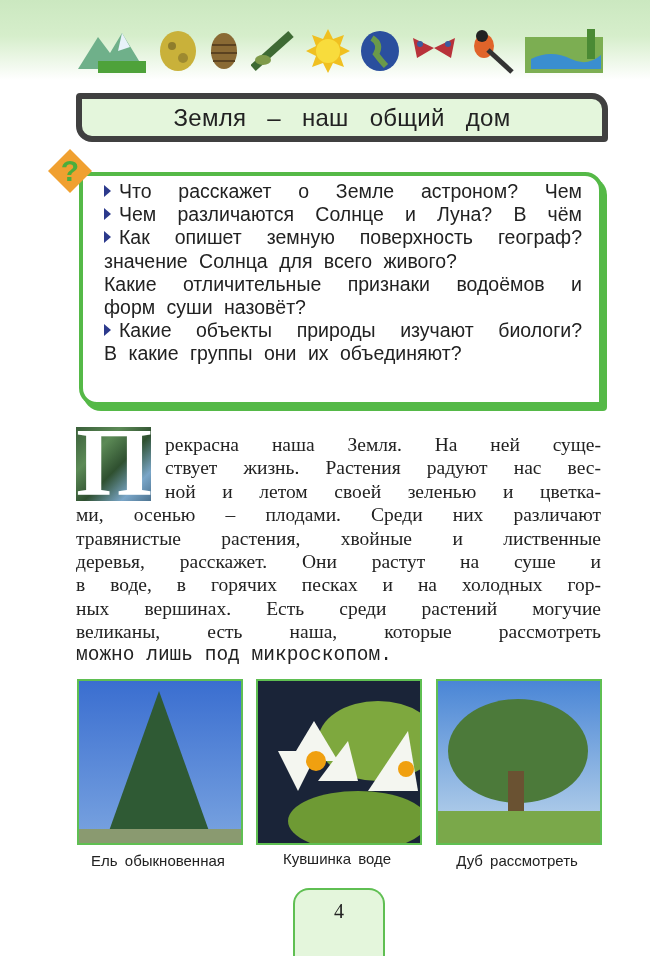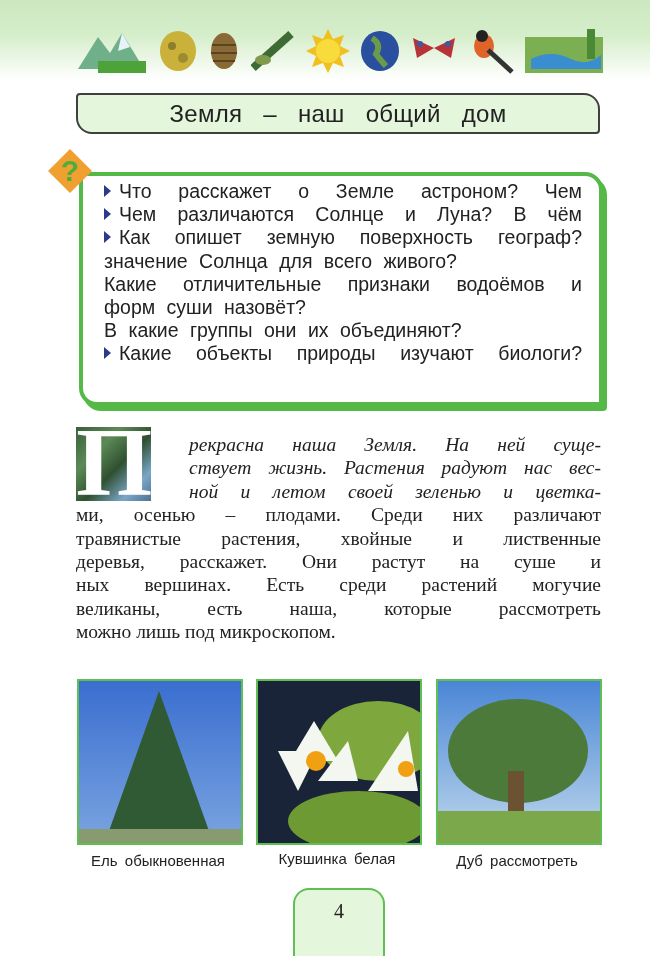--- a/index.html
+++ b/index.html
@@ -4,38 +4,38 @@
 <style>
   html,body{margin:0;padding:0;}
   body{width:650px;height:956px;position:relative;overflow:hidden;background:#fff;
        font-family:"Liberation Sans",sans-serif;color:#222;}
   .topband{position:absolute;left:0;top:0;width:650px;height:80px;
        background:linear-gradient(#cbe8c0 0%,#d6eecb 45%,#ffffff 100%);}
   .icons{position:absolute;top:28px;left:78px;width:525px;height:46px;display:flex;
        align-items:center;justify-content:space-between;}
   .ic{display:block;}
   .title-box{position:absolute;left:76px;top:93px;width:520px;height:37px;
-       background:#e4f6dc;border:2px solid #404040;border-radius:4px 16px 4px 16px;
+       background:#e4f6dc;border:6px solid #404040;border-radius:4px 16px 4px 16px;
        display:flex;align-items:center;justify-content:center;}
   .title-box span{font-size:24px;word-spacing:14px;color:#222;letter-spacing:0.3px;}
   .qbox{position:absolute;left:79px;top:172px;width:516px;height:226px;
        border:4px solid #55b947;border-radius:4px 18px 4px 18px;
        box-shadow:4px 5px 0 #55b947;background:#fff;}
   .qicon{position:absolute;left:46px;top:147px;width:48px;height:48px;}
   .qtext{position:absolute;left:104px;top:180px;width:478px;font-size:19.5px;line-height:23.2px;
        text-align:justify;word-spacing:6px;}
   .qline{display:block;text-align:justify;text-align-last:justify;white-space:nowrap;}
   .qline.last{text-align-last:left;}
   .bullet{display:inline-block;width:0;height:0;border-top:6px solid transparent;border-bottom:6px solid transparent;
        border-left:7px solid #2c3a8c;margin-right:8px;vertical-align:1px;}
   .body-text{position:absolute;left:76px;top:433px;width:525px;font-family:"Liberation Serif",serif;
        font-size:19.5px;line-height:23.4px;color:#222;}
   .bline{display:block;white-space:nowrap;text-align:justify;text-align-last:justify;}
-  .bline.last{text-align-last:left;}
-  .bline.ind{padding-left:113px;font-style:italic;}
+  .bline.last{text-align-last:left;font-family:Liberation Mono, monospace;}
+  .bline.ind{padding-left:89px;}
   .dropcap{position:absolute;left:76px;top:427px;width:75px;height:74px;
        background:linear-gradient(135deg,#3a5f3a 0%,#5c8a56 30%,#2f5030 55%,#7aa6c8 80%,#4d7390 100%);
        overflow:hidden;}
   .dropcap span{position:absolute;left:0;right:0;top:-14px;text-align:center;
        font-family:"Liberation Serif",serif;font-size:98px;color:#fff;font-weight:bold;line-height:1;}
   .photo{position:absolute;top:679px;width:162px;height:162px;border:2px solid #5fbf52;overflow:hidden;}
   .cap{position:absolute;top:852px;width:170px;text-align:center;font-size:15px;color:#222;word-spacing:3px;}
   .pagetab{position:absolute;left:293px;top:888px;width:88px;height:80px;background:#e4f6dc;
        border:2px solid #5fbf52;border-radius:16px 16px 0 0;border-bottom:none;}
   .pagetab span{display:block;text-align:center;margin-top:10px;font-family:"Liberation Serif",serif;font-size:20px;color:#222;}
@@ -97,34 +97,35 @@
   <polygon points="24,2 46,24 24,46 2,24" fill="#f0a030"></polygon>
   <text x="24" y="34" text-anchor="middle" font-family="Liberation Sans, sans-serif" font-weight="bold" font-size="30" fill="#4cae3c">?</text>
 </svg>
 <div class="qtext" id="qtext">
     <span class="qline"><span class="bullet"></span><span>Что расскажет о Земле астроном? Чем</span></span>
     <span class="qline"><span class="bullet"></span><span>Чем различаются Солнце и Луна? В чём</span></span>
     <span class="qline"><span class="bullet"></span><span>Как опишет земную поверхность географ?</span></span>
     <span class="qline last"><span>значение Солнца для всего живого?</span></span>
     <span class="qline"><span>Какие отличительные признаки водоёмов и</span></span>
     <span class="qline last"><span>форм суши назовёт?</span></span>
+    <span class="qline"><span class="bullet"></span><span>Какие объекты природы изучают биологи?</span></span>
     <span class="qline last"><span>В какие группы они их объединяют?</span></span>
-    <span class="qline"><span class="bullet"></span><span>Какие объекты природы изучают биологи?</span></span>
   </div>
 
 <div class="dropcap">
     <span>П</span>
   </div>
 <div class="body-text" id="btext">
     <span class="bline ind">рекрасна наша Земля. На ней суще-</span>
     <span class="bline ind">ствует жизнь. Растения радуют нас вес-</span>
     <span class="bline ind">ной и летом своей зеленью и цветка-</span>
     <span class="bline">ми, осенью – плодами. Среди них различают</span>
     <span class="bline">травянистые растения, хвойные и лиственные</span>
     <span class="bline">деревья, расскажет. Они растут на суше и</span>
+    <span class="bline">в воде, в горячих песках и на холодных гор-</span>
     <span class="bline">ных вершинах. Есть среди растений могучие</span>
     <span class="bline">великаны, есть наша, которые рассмотреть</span>
     <span class="bline last">можно лишь под микроскопом.</span>
   </div>
 
 <div class="photo" style="left:77px;background:linear-gradient(#3a6ed0,#7aa4e0)">
   <svg width="162" height="162">
       <polygon points="80,10 130,150 30,150" fill="#2f5a34"></polygon>
       <rect x="0" y="148" width="162" height="14" fill="#8a9a70"></rect>
     </svg>
@@ -145,18 +146,18 @@
 </div>
 <div class="photo" style="left:436px;background:linear-gradient(#4a86d6,#c0d8ec)">
   <svg width="162" height="162">
       <ellipse cx="80" cy="70" rx="70" ry="52" fill="#4c7a3a"></ellipse>
       <rect x="70" y="90" width="16" height="50" fill="#6a5232"></rect>
       <rect x="0" y="130" width="162" height="32" fill="#7aa84a"></rect>
     </svg>
 </div>
 
 <div class="cap" style="left:73px">Ель обыкновенная</div>
-<div class="cap" style="left:252px;top:850px">Кувшинка белая</div>
+<div class="cap" style="left:252px;top:850px">Кувшинка воде</div>
 <div class="cap" style="left:432px">Дуб рассмотреть</div>
 
 <div class="pagetab">
   <span>4</span>
 </div>
 
 </body></html>

